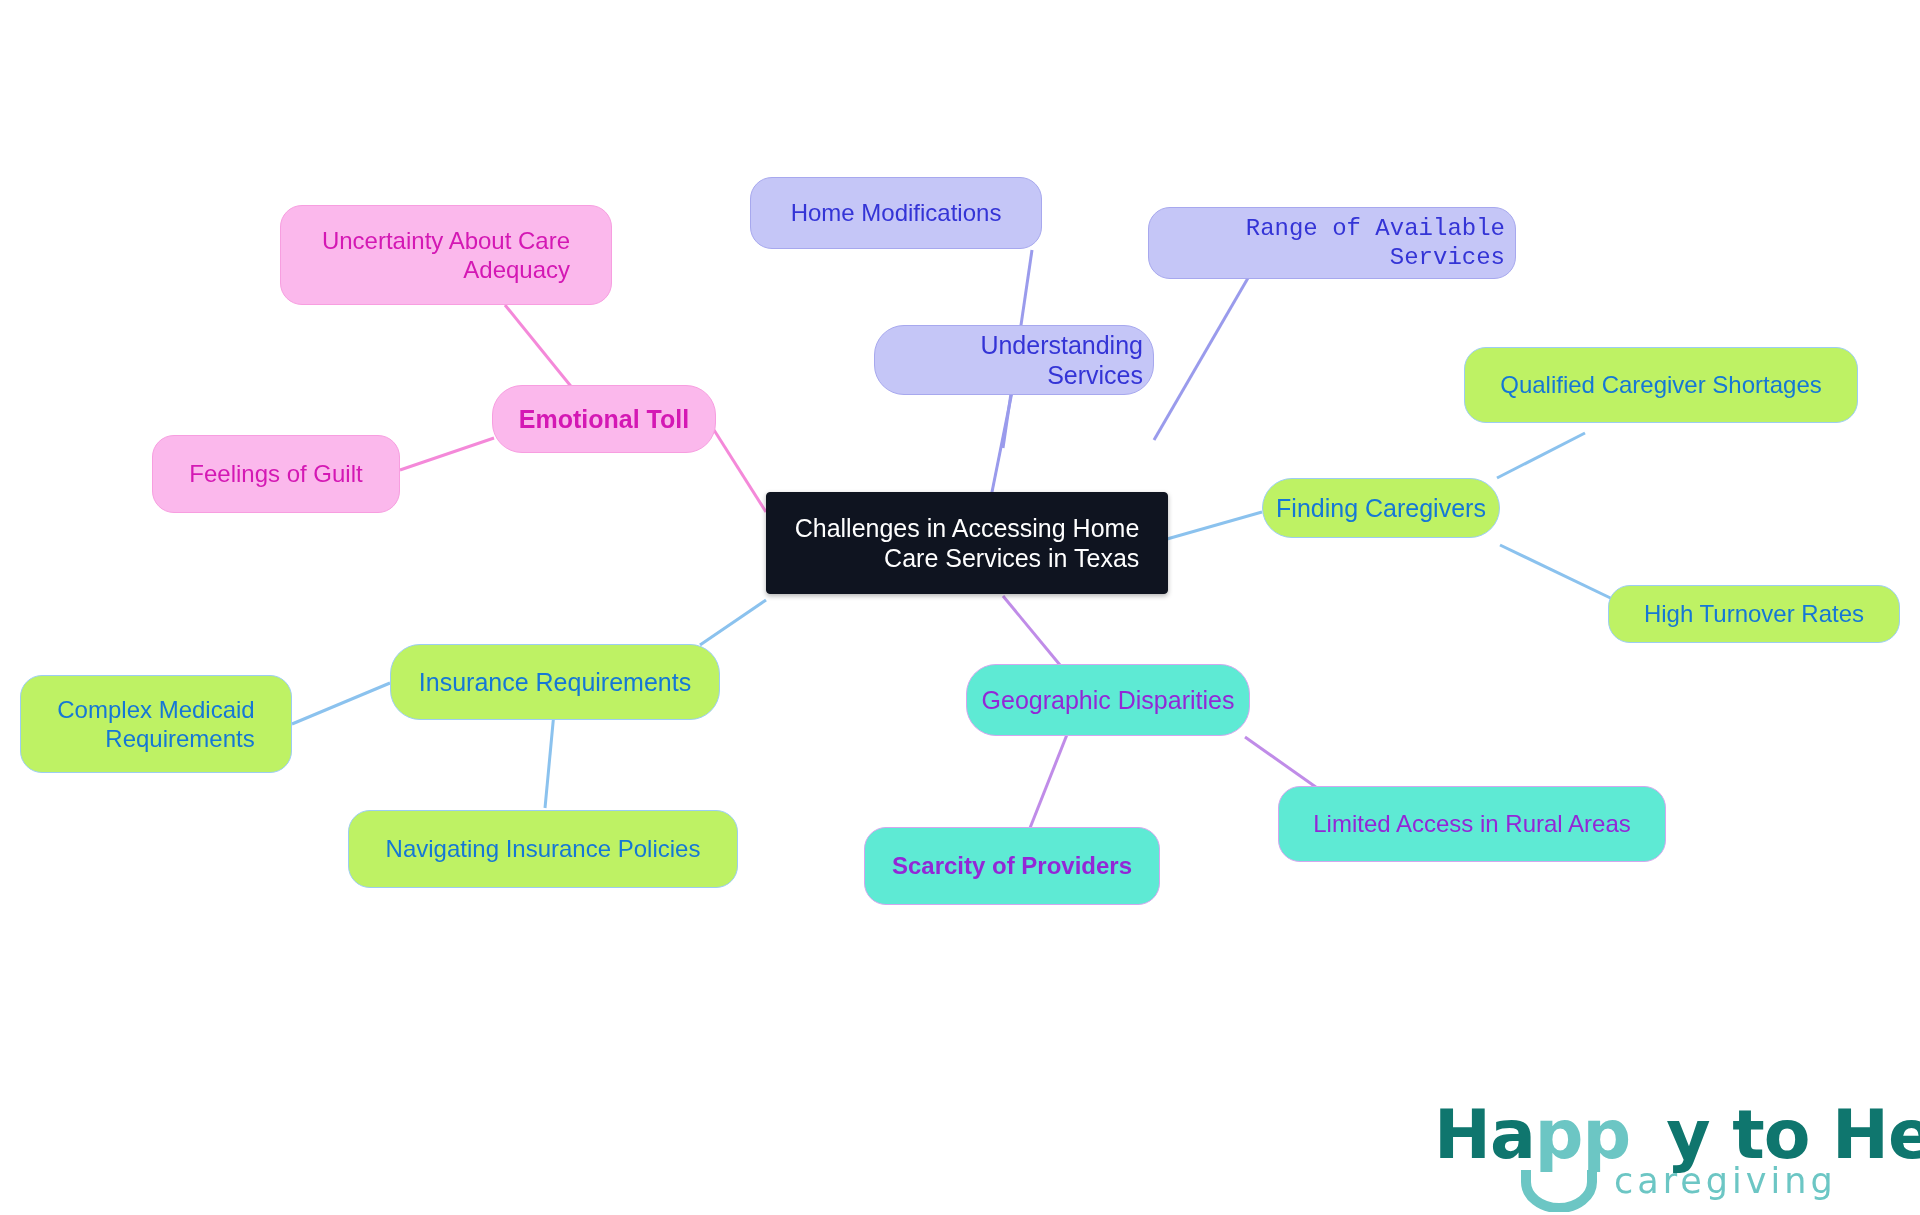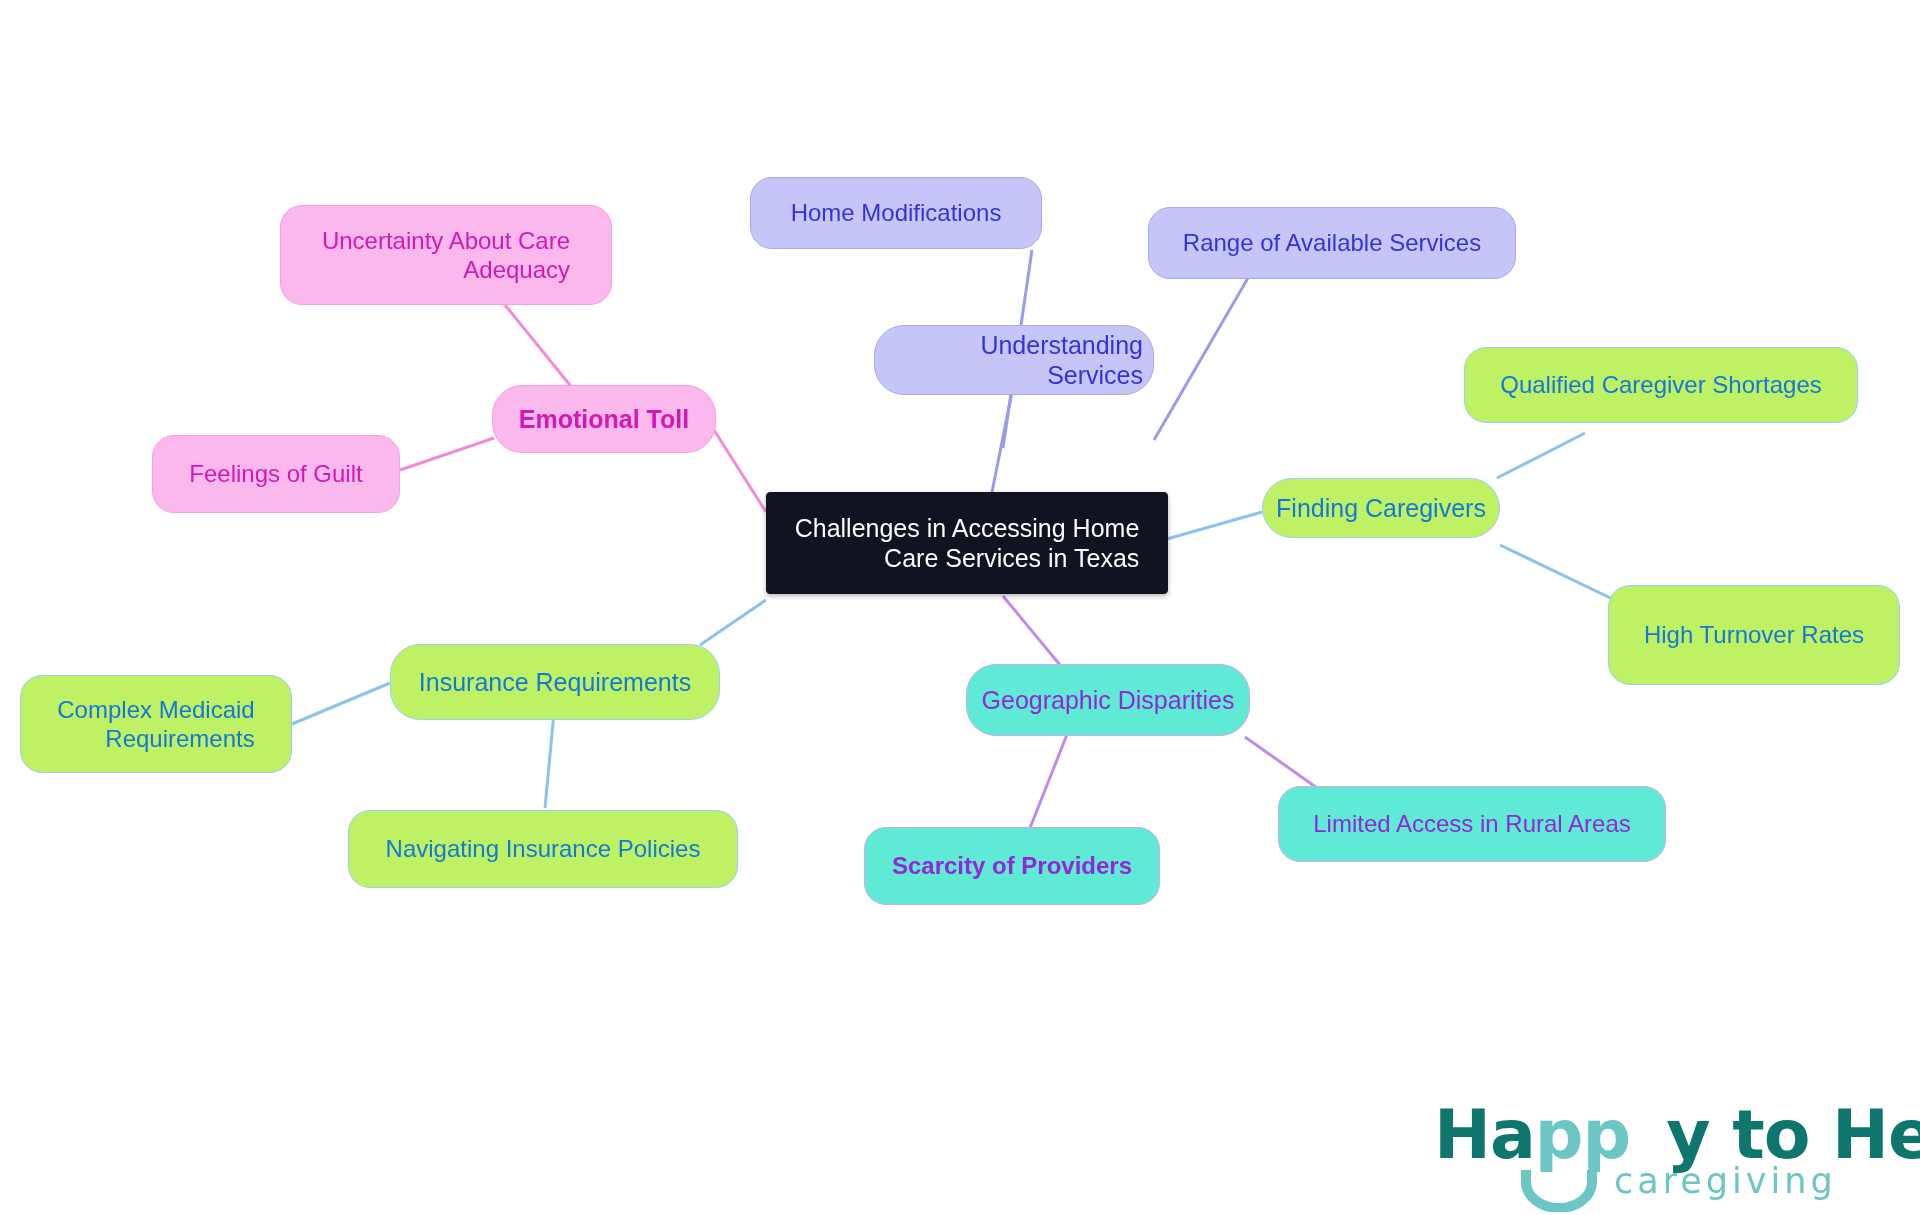--- a/index.html
+++ b/index.html
@@ -139,31 +139,31 @@
   <div class="node pink leaf" style="left:152px; top:435px; width:248px; height:78px;">
     <span>Feelings of Guilt</span>
   </div>
 
   <div class="node periwinkle branch" style="left:874px; top:325px; width:280px; height:70px;">
     <span>Understanding Services</span>
   </div>
   <div class="node periwinkle leaf" style="left:750px; top:177px; width:292px; height:72px;">
     <span>Home Modifications</span>
   </div>
-  <div class="node periwinkle leaf" style="left:1148px; top:207px; width:368px; height:72px;">
+  <div class="node periwinkle leaf" style="left:1148px; top:207px; width:368px; height:72px;font-family:Liberation Mono, monospace;">
     <span>Range of Available Services</span>
   </div>
 
   <div class="node blue branch" style="left:1262px; top:478px; width:238px; height:60px;">
     <span>Finding Caregivers</span>
   </div>
   <div class="node blue leaf" style="left:1464px; top:347px; width:394px; height:76px;">
     <span>Qualified Caregiver Shortages</span>
   </div>
-  <div class="node blue leaf" style="left:1608px; top:585px; width:292px; height:100px;">
+  <div class="node blue leaf" style="left:1608px; top:585px; width:292px; height:58px;">
     <span>High Turnover Rates</span>
   </div>
 
   <div class="node violet branch" style="left:966px; top:664px; width:284px; height:72px;">
     <span>Geographic Disparities</span>
   </div>
   <div class="node violet leaf" style="left:1278px; top:786px; width:388px; height:76px;">
     <span>Limited Access in Rural Areas</span>
   </div>
   <div class="node violet leaf" style="left:864px; top:827px; width:296px; height:78px;font-weight:bold;">

